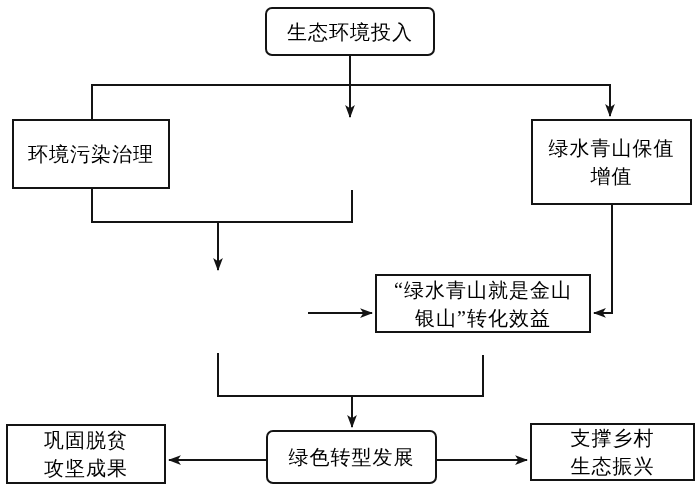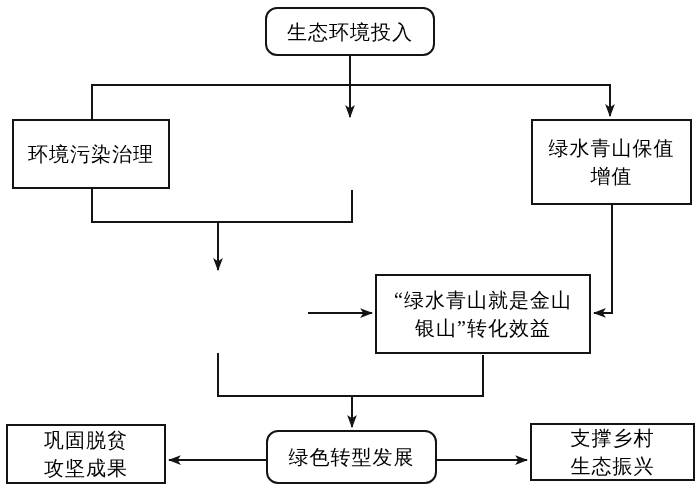--- a/index.html
+++ b/index.html
@@ -12,27 +12,27 @@
   }
   svg.wires{position:absolute;left:0;top:0;width:700px;height:500px;}
   .node{
     position:absolute;box-sizing:border-box;
     border:2px solid #141414;background:#ffffff;
     display:flex;align-items:center;justify-content:center;
     text-align:center;white-space:pre-line;
     font-size:20px;line-height:1.4;color:#000000;letter-spacing:1px;
     z-index:2;
   }
-  .rounded{border-radius:12px;}
+  .rounded{border-radius:7px;}
   .n-eco-input   {left:265px;top:7px;  width:170px;height:49px;}
   .n-pollution   {left:12px; top:119px;width:158px;height:70px;}
   .n-protection  {left:272px;top:120px;width:160px;height:70px;}
   .n-green-value {left:531px;top:119px;width:161px;height:86px;}
   .n-quality     {left:124px;top:273px;width:184px;height:80px;}
-  .n-conversion  {left:375px;top:274px;width:216px;height:80px;}
+  .n-conversion  {left:375px;top:274px;width:216px;height:59px;}
   .n-poverty     {left:6px;  top:424px;width:160px;height:60px;}
   .n-transition  {left:266px;top:430px;width:171px;height:54px;}
   .n-rural       {left:530px;top:423px;width:165px;height:58px;}
 </style>
 </head>
 <body>
 
 <div class="stage">
 
   <svg class="wires" viewBox="0 0 700 500" xmlns="http://www.w3.org/2000/svg">

